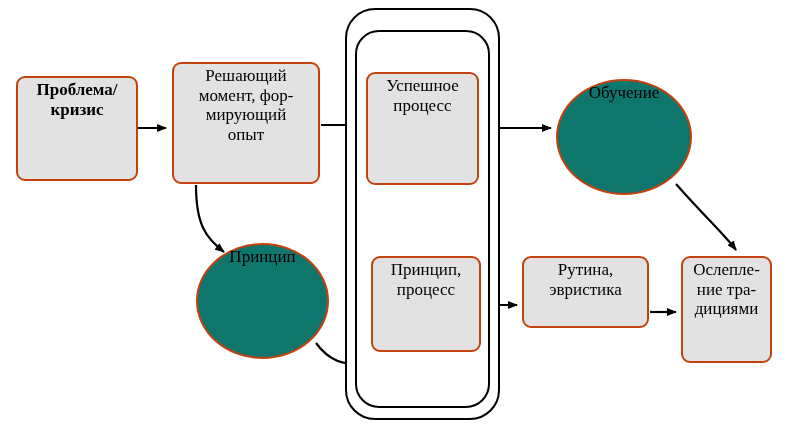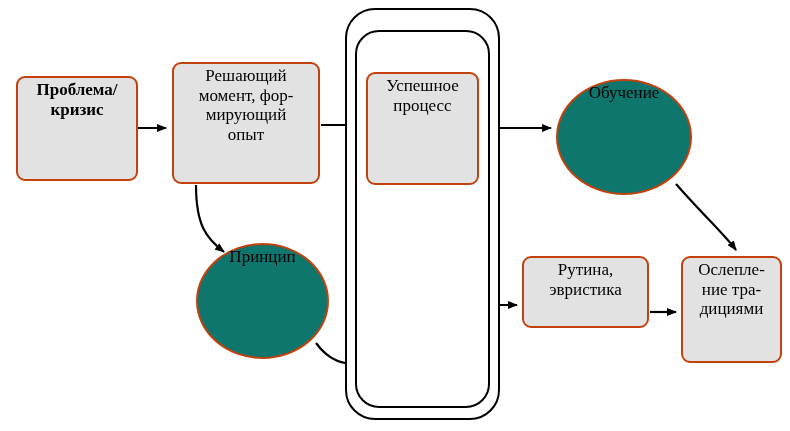--- a/index.html
+++ b/index.html
@@ -100,29 +100,33 @@
 
   <div class="node ellipse" style="left:196px; top:243px; width:133px; height:116px;">
     <span class="label">Принцип</span>
   </div>
 
   <div class="node rect" style="left:366px; top:72px; width:113px; height:113px;">
     <span class="label">Успешное
 процесс</span>
   </div>
 
+  <div class="node rect" style="left:371px; top:256px; width:110px; height:96px;">
+    <span class="label">Принцип,
+процесс</span>
+  </div>
 
   <div class="node ellipse" style="left:556px; top:79px; width:136px; height:116px;">
     <span class="label">Обучение</span>
   </div>
 
   <div class="node rect" style="left:522px; top:256px; width:127px; height:72px;">
     <span class="label">Рутина,
 эвристика</span>
   </div>
 
-  <div class="node rect" style="left:681px; top:256px; width:101px; height:107px;">
+  <div class="node rect" style="left:681px; top:256px; width:91px; height:107px;">
     <span class="label">Ослепле-
 ние тра-
 дициями</span>
   </div>
 
 </div>
 
 </body></html>

